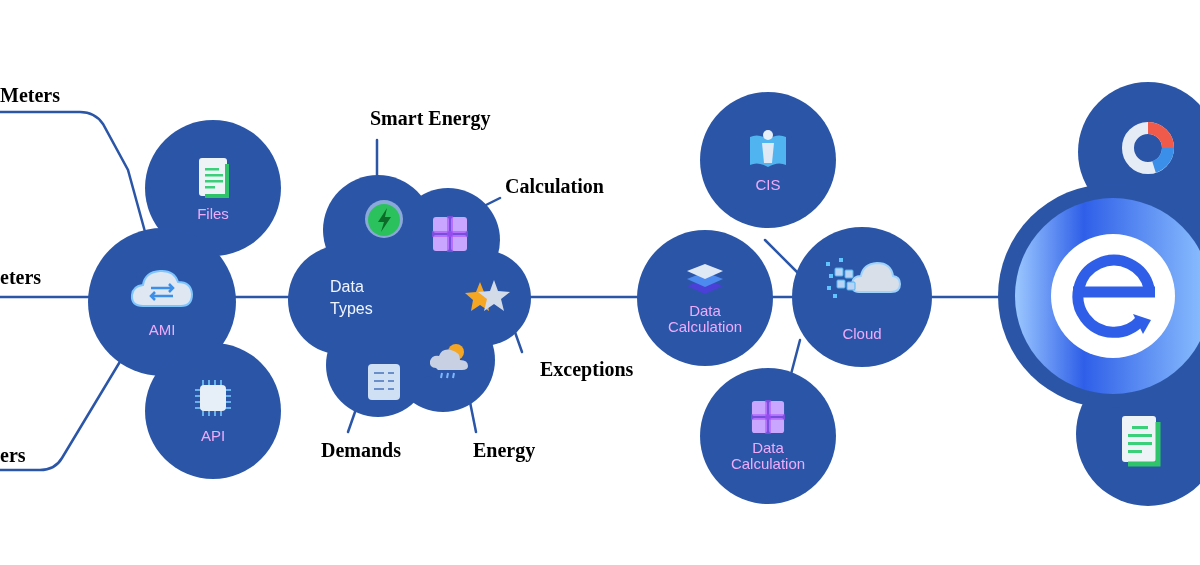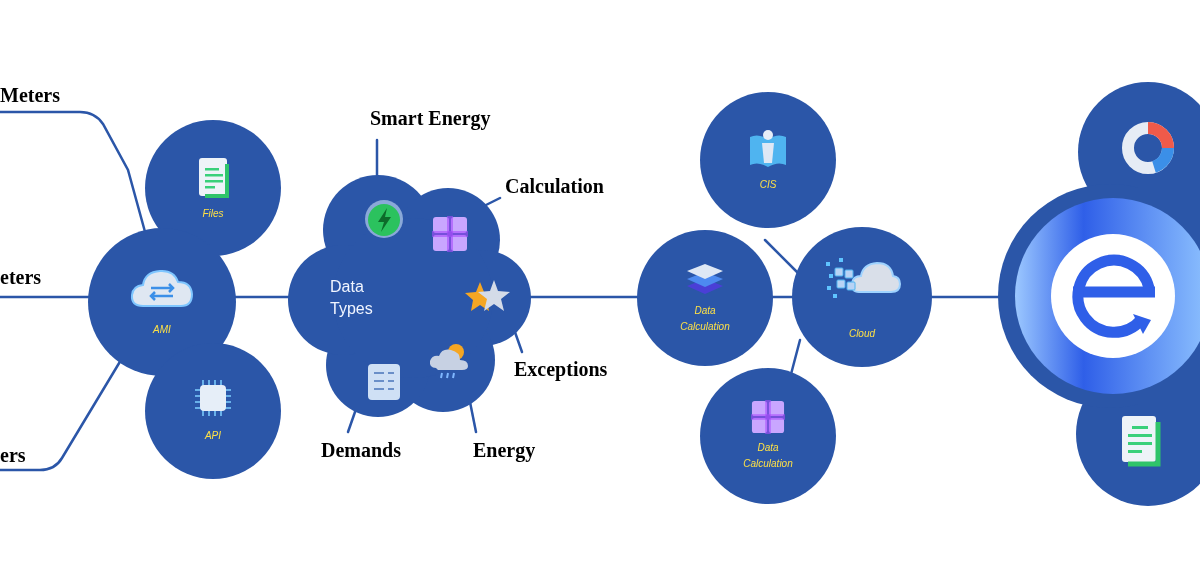--- a/index.html
+++ b/index.html
@@ -1,19 +1,19 @@
 <!DOCTYPE html>
 <html><head>
 <meta charset="utf-8">
 <style>
   html,body{margin:0;padding:0;background:#ffffff;}
   body{width:1200px;height:565px;position:relative;overflow:hidden;font-family:"Liberation Sans",sans-serif;}
   svg.links{position:absolute;left:0;top:0;width:1200px;height:565px;}
   .node{position:absolute;border-radius:50%;background:#2b56a8;display:flex;flex-direction:column;align-items:center;justify-content:center;color:#fff;}
-  .node .lbl{font-size:10px;line-height:16px;text-align:center;color:#fde047;font-family:"Liberation Sans",sans-serif;font-style:italic;}
+  .node .lbl{font-size:15px;line-height:16px;text-align:center;color:#f0abfc;font-family:"Liberation Sans",sans-serif;}
   .ext{position:absolute;font-family:Liberation Serif, serif;font-weight:bold;font-size:20px;color:#000000;white-space:nowrap;}
   .ico{display:block;}
 </style>
 </head>
 <body>
 
 <svg class="links" viewBox="0 0 1200 565">
   <g fill="none" stroke="#2b56a8" stroke-width="2.5" stroke-linecap="round">
 
     <path d="M0,112 L80,112 Q95,112 103,124 L128,170 L150,250"></path>
@@ -118,21 +118,21 @@
     <g stroke="#6a8fc8" stroke-width="2">
       <path d="M8,11 L18,11 M22,11 L28,11"></path>
       <path d="M8,19 L18,19 M22,19 L28,19"></path>
       <path d="M8,27 L18,27 M22,27 L28,27"></path>
     </g>
   </svg>
 </div>
 
 <div class="ext" style="left:370px;top:107px;">Smart Energy</div>
 <div class="ext" style="left:505px;top:175px;">Calculation</div>
-<div class="ext" style="left:514px;top:358px;">Exceptions</div>
+<div class="ext" style="left:540px;top:358px;">Exceptions</div>
 <div class="ext" style="left:473px;top:439px;">Energy</div>
 <div class="ext" style="left:321px;top:439px;">Demands</div>
 
 <div class="node" style="left:700px;top:92px;width:136px;height:136px;">
   <svg class="ico" width="40" height="42" viewBox="0 0 40 42">
     <path d="M2,10 Q10,6 20,12 Q30,6 38,10 L38,38 Q30,34 20,40 Q10,34 2,38 Z" fill="#4fb4f0"></path>
     <circle cx="20" cy="8" r="5" fill="#e6eef8"></circle>
     <path d="M14,16 L26,16 L24,36 L16,36 Z" fill="#dfe8f5"></path>
   </svg>
   <span class="lbl" style="margin-top:8px;">CIS</span>

